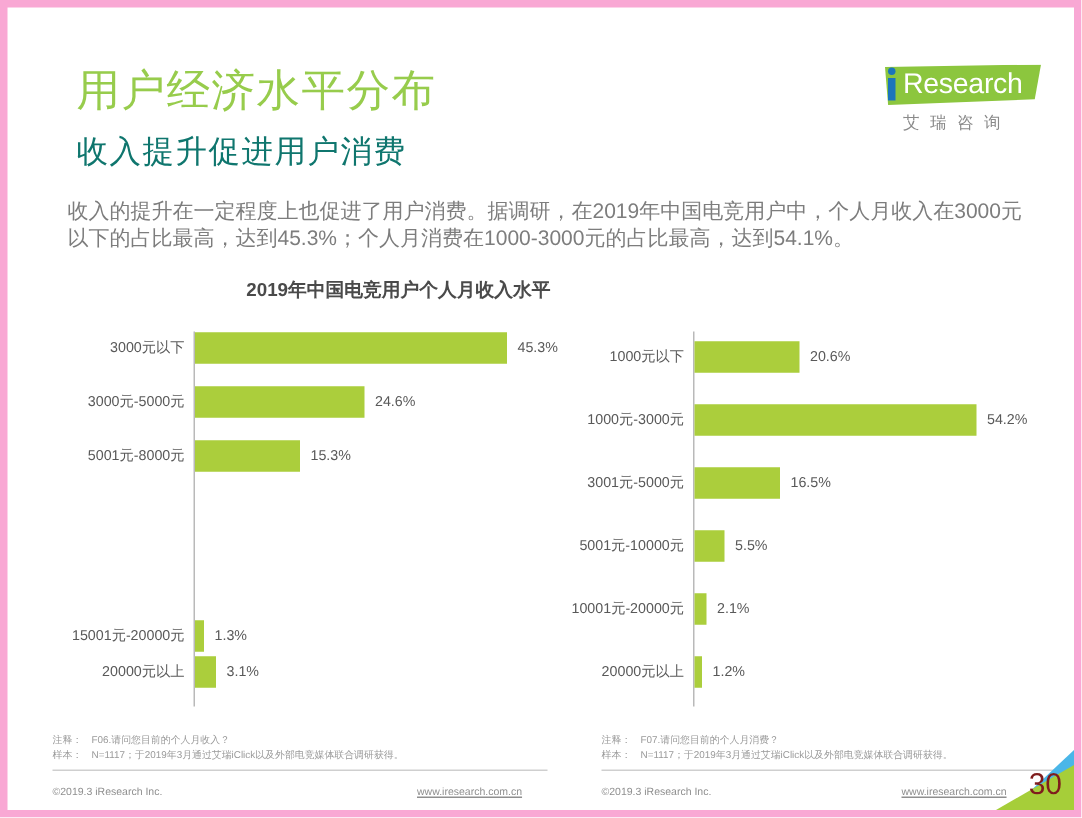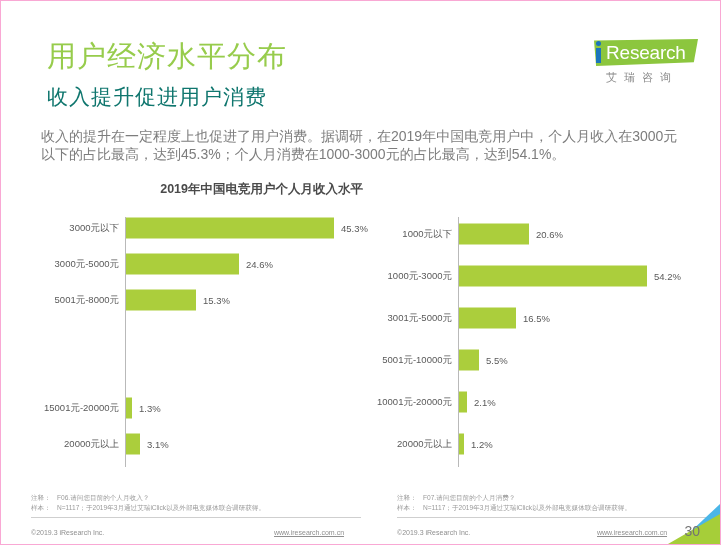--- a/index.html
+++ b/index.html
@@ -11,21 +11,21 @@
     width: 721px;
     height: 545px;
     font-family: "Liberation Sans", "DejaVu Sans", sans-serif;
     -webkit-font-smoothing: antialiased;
   }
   .slide {
     position: relative;
     width: 721px;
     height: 545px;
     box-sizing: border-box;
-    border: 1px solid #f9a8d4;
+    border: 5px solid #f9a8d4;
     background: #ffffff;
     overflow: hidden;
   }
 
   
   .title {
     position: absolute;
     left: 46px;
     top: 36px;
     font-size: 29px;
@@ -244,24 +244,24 @@
     position: absolute;
     right: 0;
     bottom: 0;
     width: 52px;
     height: 30px;
     background: #a6ce39;
     clip-path: polygon(100% 0, 100% 100%, 0 100%);
   }
   .page-num {
     position: absolute;
-    right: 20px;
+    right: 8px;
     bottom: 5px;
-    font-size: 14px;
-    color: #737373;
+    font-size: 20px;
+    color: #7f1d1d;
     z-index: 4;
   }
 </style>
 </head>
 <body>
 
 <div class="slide">
 
   <div class="title">用户经济水平分布</div>
   <div class="subtitle">收入提升促进用户消费</div>
@@ -295,21 +295,21 @@
       </div>
 
       <div class="row" style="top:72px">
         <div class="cat-label">5001元-8000元</div>
         <div class="bar" style="width:70px"></div>
         <div class="val-label" style="left:180px">15.3%</div>
       </div>
 
 
 
-      <div class="row" style="top:180px">
+      <div class="row" style="top:192px">
         <div class="cat-label">15001元-20000元</div>
         <div class="bar" style="width:6px"></div>
         <div class="val-label" style="left:116px">1.3%</div>
       </div>
 
       <div class="row" style="top:216px">
         <div class="cat-label">20000元以上</div>
         <div class="bar" style="width:14px"></div>
         <div class="val-label" style="left:124px">3.1%</div>
       </div>

